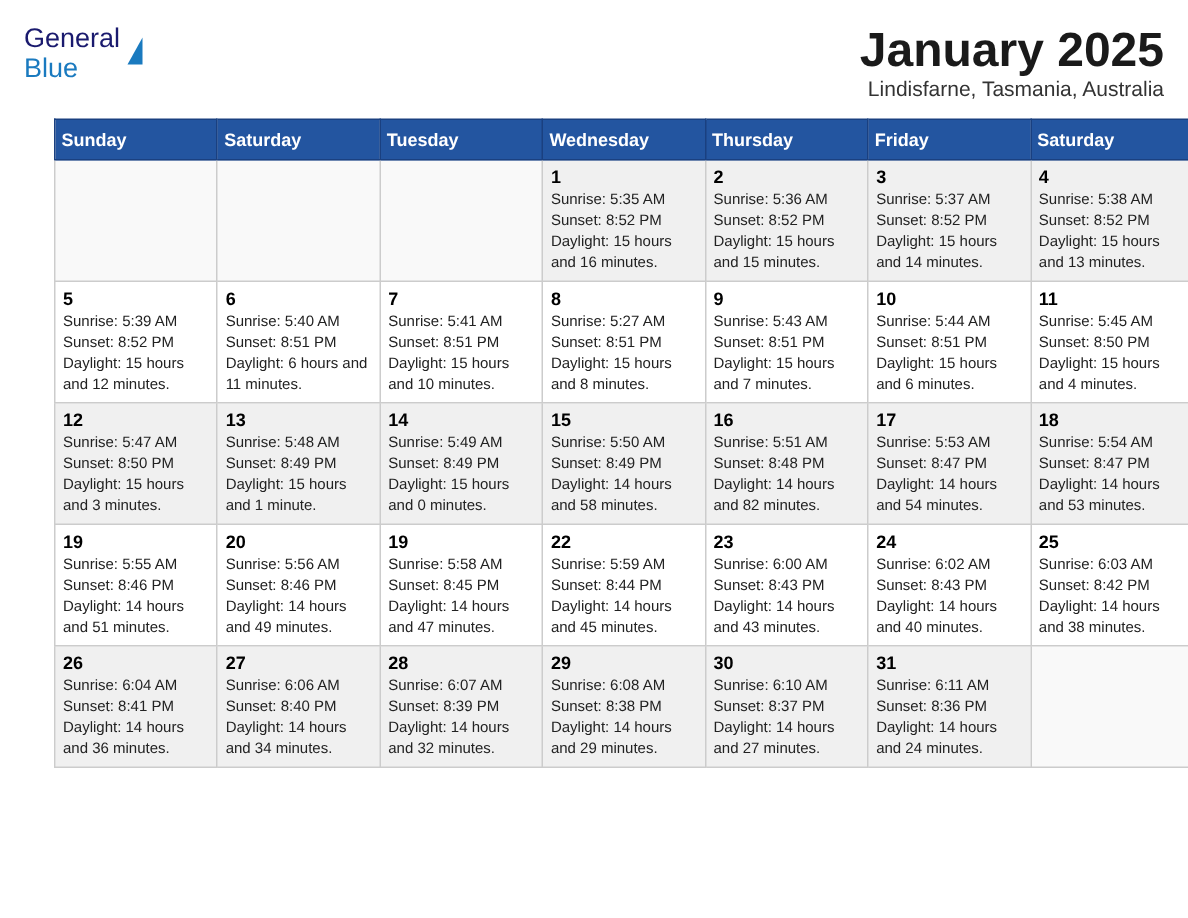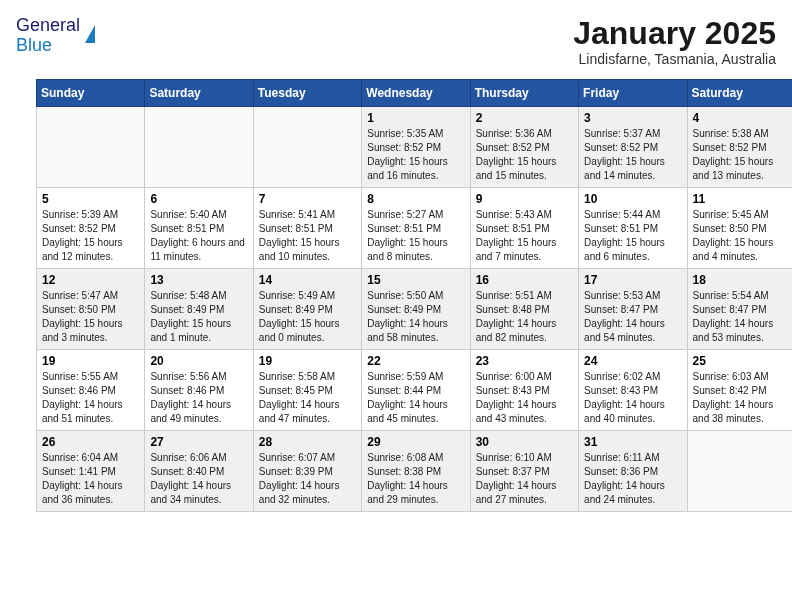--- a/index.html
+++ b/index.html
@@ -228,21 +228,21 @@
           <div class="day-info"><span>Sunrise: 6:02 AM</span><br><span>Sunset: 8:43 PM</span><br><span>Daylight: 14 hours and 40 minutes.</span></div>
         </td>
         <td>
           <span class="day-num">25</span>
           <div class="day-info"><span>Sunrise: 6:03 AM</span><br><span>Sunset: 8:42 PM</span><br><span>Daylight: 14 hours and 38 minutes.</span></div>
         </td>
       </tr>
       <tr class="row-shaded">
         <td>
           <span class="day-num">26</span>
-          <div class="day-info"><span>Sunrise: 6:04 AM</span><br><span>Sunset: 1:41 PM</span><br><span>Daylight: 14 hours and 36 minutes.</span></div>
+          <div class="day-info"><span>Sunrise: 6:04 AM</span><br><span>Sunset: 8:41 PM</span><br><span>Daylight: 14 hours and 36 minutes.</span></div>
         </td>
         <td>
           <span class="day-num">27</span>
           <div class="day-info"><span>Sunrise: 6:06 AM</span><br><span>Sunset: 8:40 PM</span><br><span>Daylight: 14 hours and 34 minutes.</span></div>
         </td>
         <td>
           <span class="day-num">28</span>
           <div class="day-info"><span>Sunrise: 6:07 AM</span><br><span>Sunset: 8:39 PM</span><br><span>Daylight: 14 hours and 32 minutes.</span></div>
         </td>
         <td>

